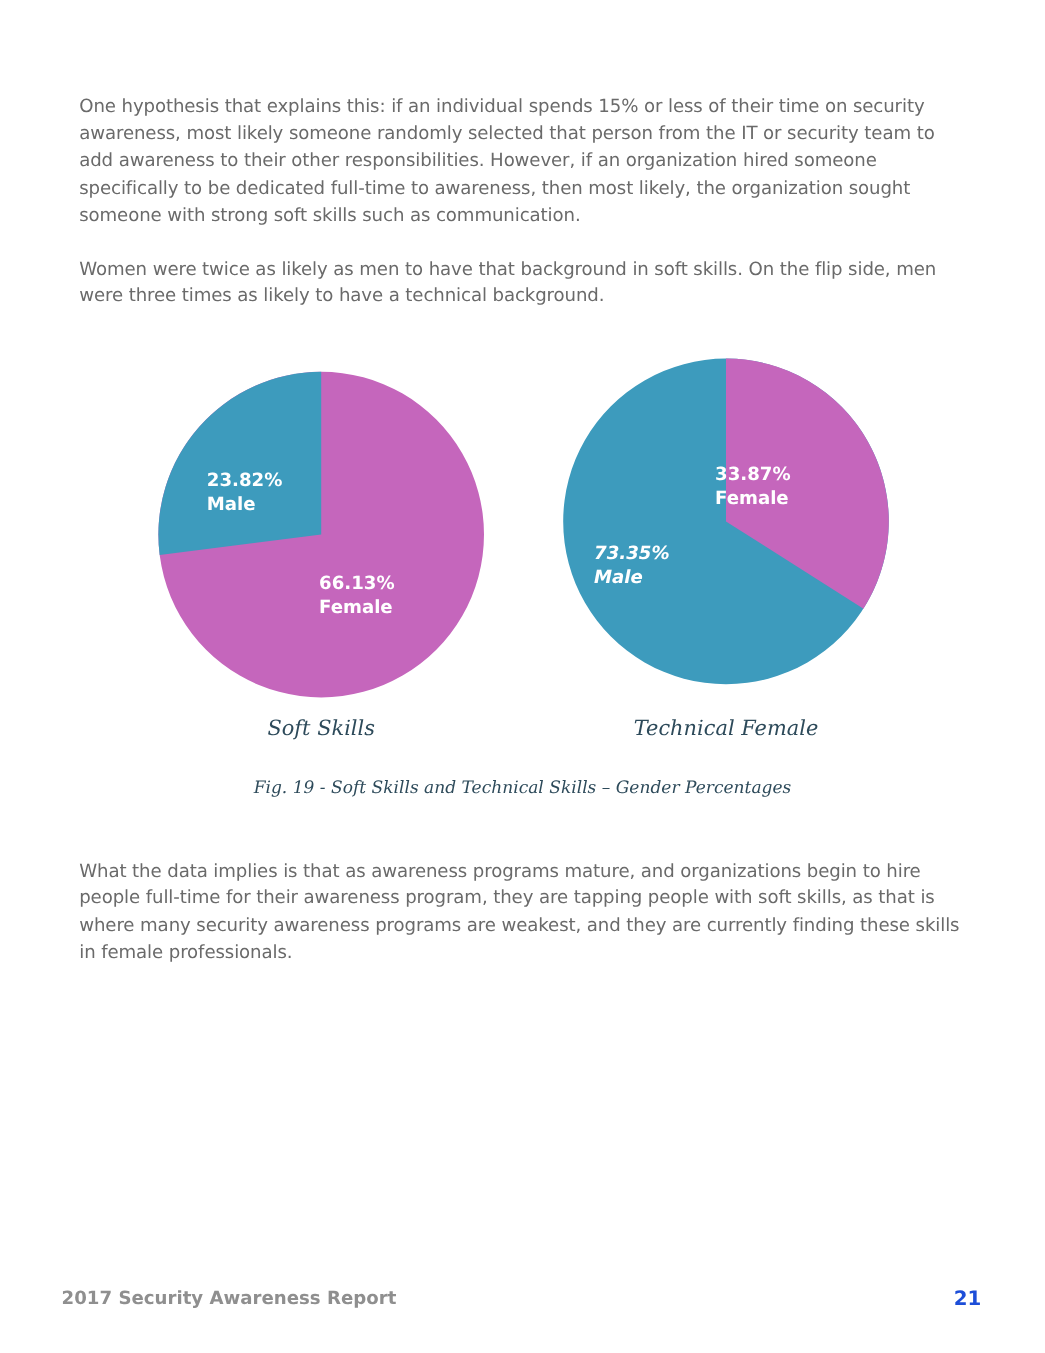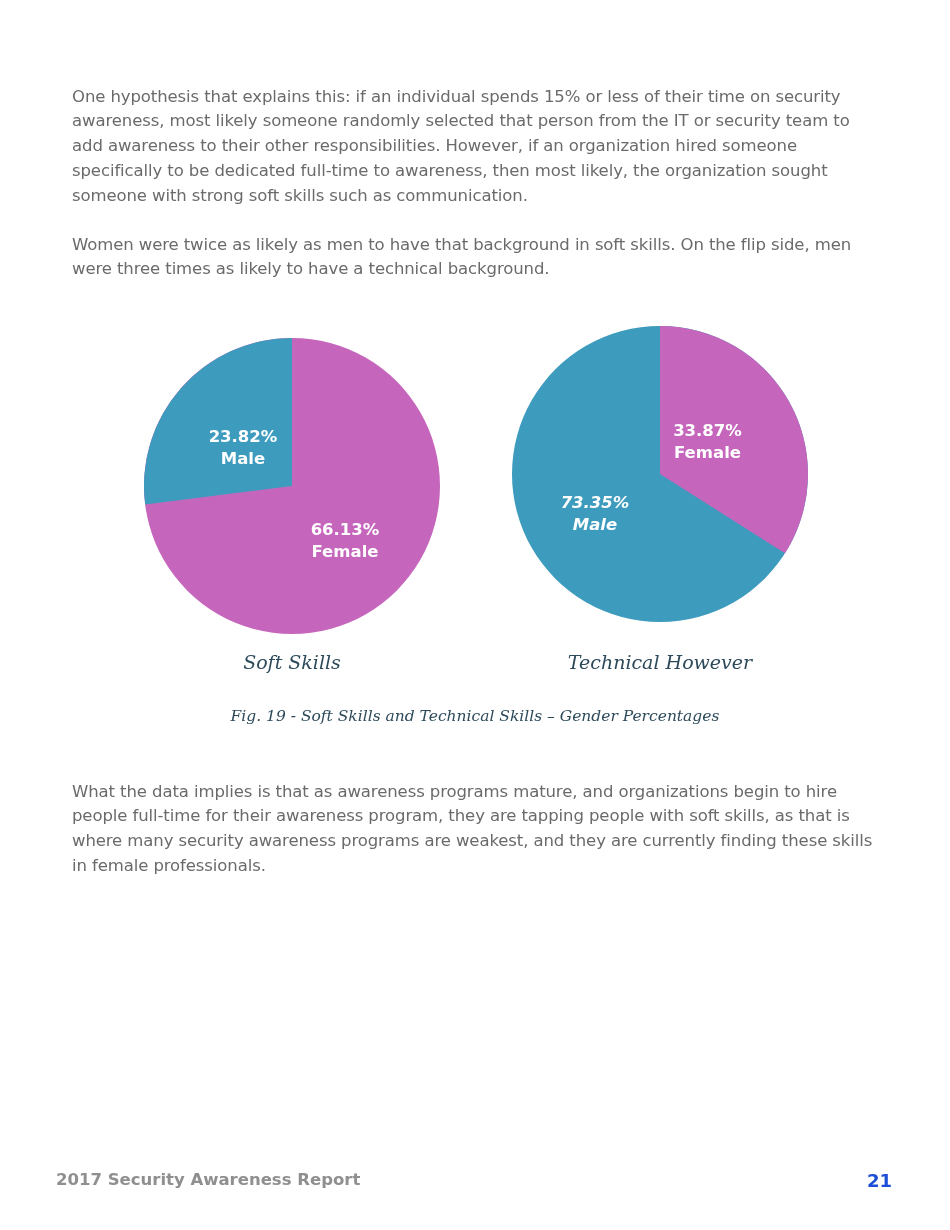--- a/index.html
+++ b/index.html
@@ -58,21 +58,21 @@
     overflow: visible;
   }
 
   .slice-label {
     position: absolute;
     color: #ffffff;
     font-size: 16.5px;
     font-weight: bold;
     font-family: "DejaVu Sans", sans-serif;
     line-height: 22px;
-    text-align: center;
+    text-align: left;
     white-space: nowrap;
     pointer-events: none;
   }
 
   
   #pie-wrap-1 .lbl-a { left: 46px;  top: 90px;  width: 110px; }
   #pie-wrap-1 .lbl-b { left: 148px; top: 183px; width: 110px; }
   
   #pie-wrap-2 .lbl-a { left: 140px; top: 96px;  width: 115px; }
   #pie-wrap-2 .lbl-b { left: 30px;  top: 168px; width: 110px; font-style: italic; }
@@ -168,21 +168,21 @@
       </svg>
       <div class="slice-label lbl-a">
         <div>33.87%</div>
         <div>Female</div>
       </div>
       <div class="slice-label lbl-b">
         <div>73.35%</div>
         <div>Male</div>
       </div>
     </div>
-    <div class="chart-title" id="chart-title-2">Technical However</div>
+    <div class="chart-title" id="chart-title-2">Technical Female</div>
 
     <div class="fig-caption">Fig. 19 - Soft Skills and Technical Skills – Gender Percentages</div>
   </div>
 
   <p class="para" id="para-3">What the data implies is that as awareness programs mature, and organizations begin to hire people full-time for their awareness program, they are tapping people with soft skills, as that is where many security awareness programs are weakest, and they are currently finding these skills in female professionals.</p>
 
   <div class="footer">
     <span class="footer-text">2017 Security Awareness Report</span>
     <span class="footer-page">21</span>
   </div>

